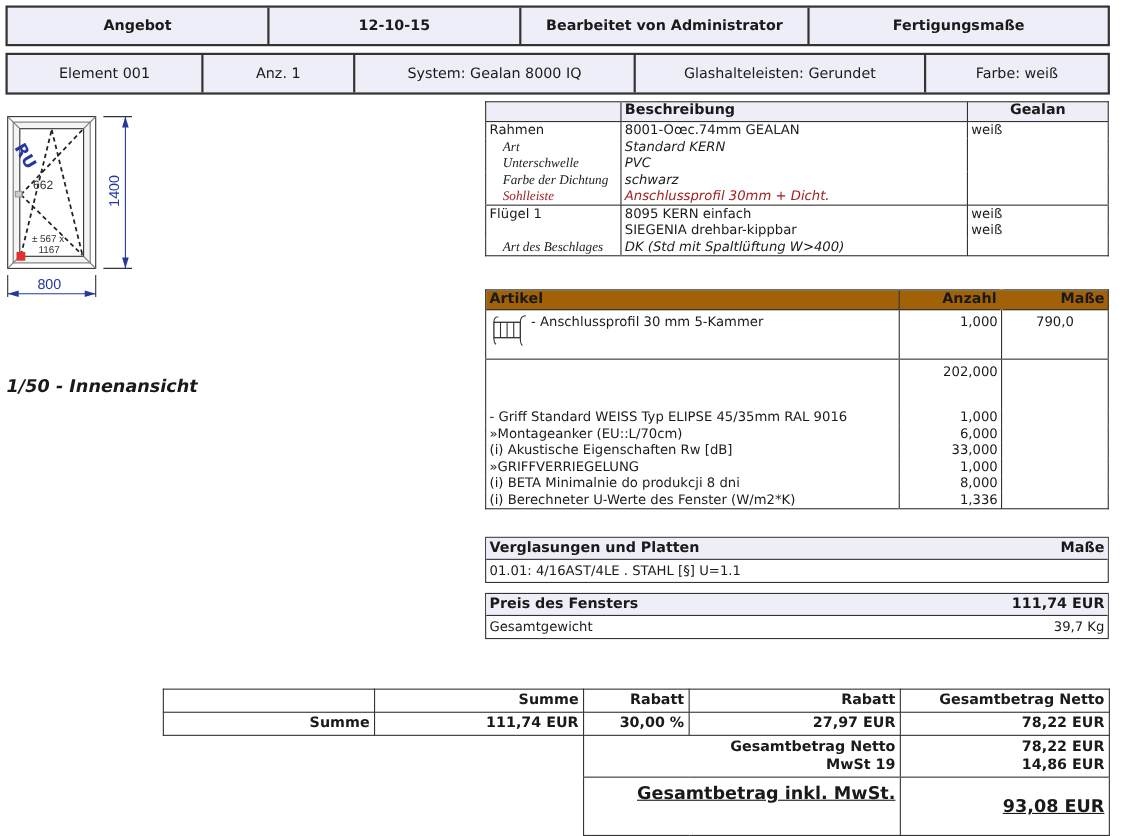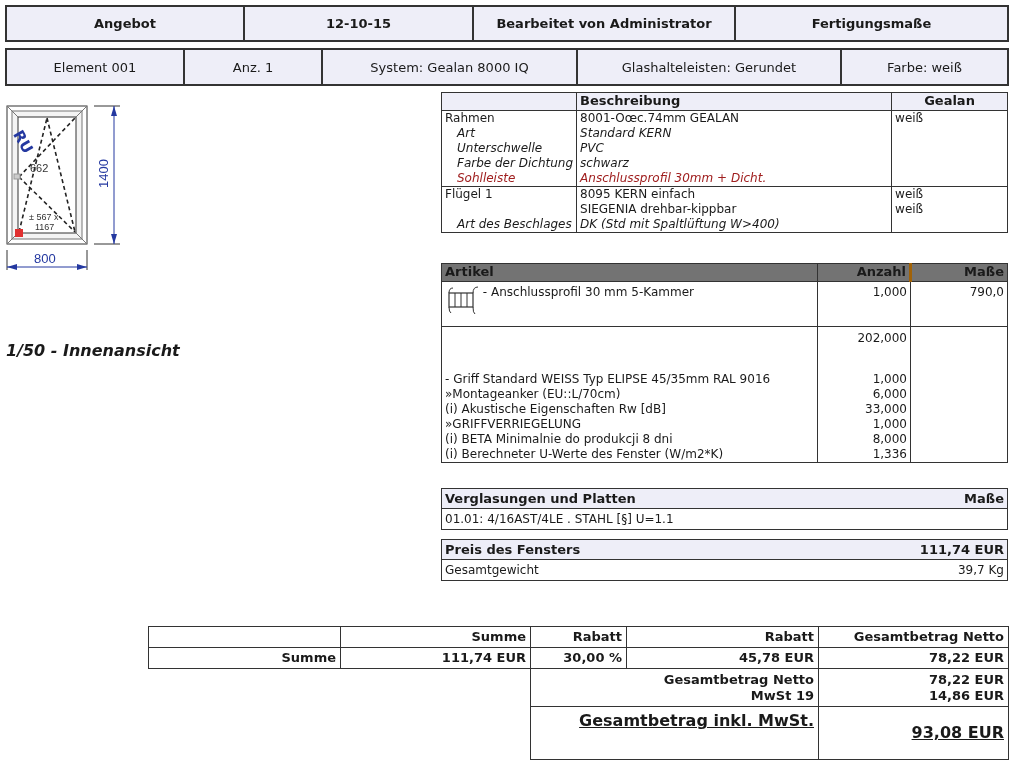--- a/index.html
+++ b/index.html
@@ -27,30 +27,30 @@
   }
   .hdr2 > div:last-child { border-right: none; }
 
   table { border-collapse: collapse; font-family: "DejaVu Sans", sans-serif; font-size: 12px; }
   td, th { padding: 0 3px; line-height: 15px; vertical-align: top; white-space: nowrap; }
 
   #desc { position: absolute; left: 441px; top: 92px; width: 567px; border: 1px solid #333; }
   #desc th { background: #eeeef8; font-weight: bold; font-size: 13px; border-bottom: 1px solid #333; text-align: left; height: 18px; }
   #desc td.c1 { width: 123px; border-right: 1px solid #333; }
   #desc td.c2 { width: 315px; border-right: 1px solid #333; }
-  #desc .ind { padding-left: 15px; font-style: italic; }
+  #desc .ind { padding-left: 15px; font-style: italic; font-family: Liberation Serif, serif; }
   #desc .it { font-style: italic; }
   #desc .red { color: #a02020; }
   #desc tr.sep td { border-bottom: 1px solid #333; }
 
   #art { position: absolute; left: 441px; top: 263px; width: 567px; border: 1px solid #333; }
-  #art th { background: #737373; font-weight: bold; font-size: 13px; border-bottom: 1px solid #333; height: 18px; margin-top: 36px; }
+  #art th { background: #a16207; font-weight: bold; font-size: 13px; border-bottom: 1px solid #333; height: 18px; margin-top: 36px; }
   #art td.a1 { width: 376px; }
   #art td.a2 { width: 93px; border-left: 1px solid #333; border-right: 1px solid #333; text-align: right; }
-  #art td.a3 { text-align: right; }
+  #art td.a3 { text-align: center; }
   #art th.a2 { border-left: 1px solid #333; border-right: 3px solid #a16207; text-align: right; }
 
   .box { position: absolute; left: 441px; width: 567px; border: 1px solid #333; }
   .box .h { background: #eeeef8; font-weight: bold; font-size: 13px; border-bottom: 1px solid #333; height: 20px; display: flex; justify-content: space-between; align-items: center; padding: 0 3px; }
   .box .r { height: 20px; display: flex; justify-content: space-between; align-items: center; padding: 0 3px; }
 
   #sum { position: absolute; left: 148px; top: 626px; }
   #sum td { font-weight: bold; font-size: 13px; text-align: right; padding: 2px 4px; line-height: 16px; }
 </style>
 </head>
@@ -257,21 +257,21 @@
     <td style="width:192px;border:1px solid #333"></td>
     <td style="width:190px;border:1px solid #333">Summe</td>
     <td style="width:96px;border:1px solid #333">Rabatt</td>
     <td style="width:192px;border:1px solid #333">Rabatt</td>
     <td style="width:190px;border:1px solid #333">Gesamtbetrag Netto</td>
   </tr>
   <tr>
     <td style="border:1px solid #333">Summe</td>
     <td style="border:1px solid #333">111,74 EUR</td>
     <td style="border:1px solid #333">30,00 %</td>
-    <td style="border:1px solid #333">45,78 EUR</td>
+    <td style="border:1px solid #333">27,97 EUR</td>
     <td style="border:1px solid #333">78,22 EUR</td>
   </tr>
   <tr>
     <td colspan="2" style="border:none"></td>
     <td colspan="2" style="border-left:1px solid #333;border-right:1px solid #333;padding-top:3px">
       <div>Gesamtbetrag Netto</div>
       <div>MwSt 19</div>
     </td>
     <td style="border-right:1px solid #333;padding-top:3px">
       <div>78,22 EUR</div>

